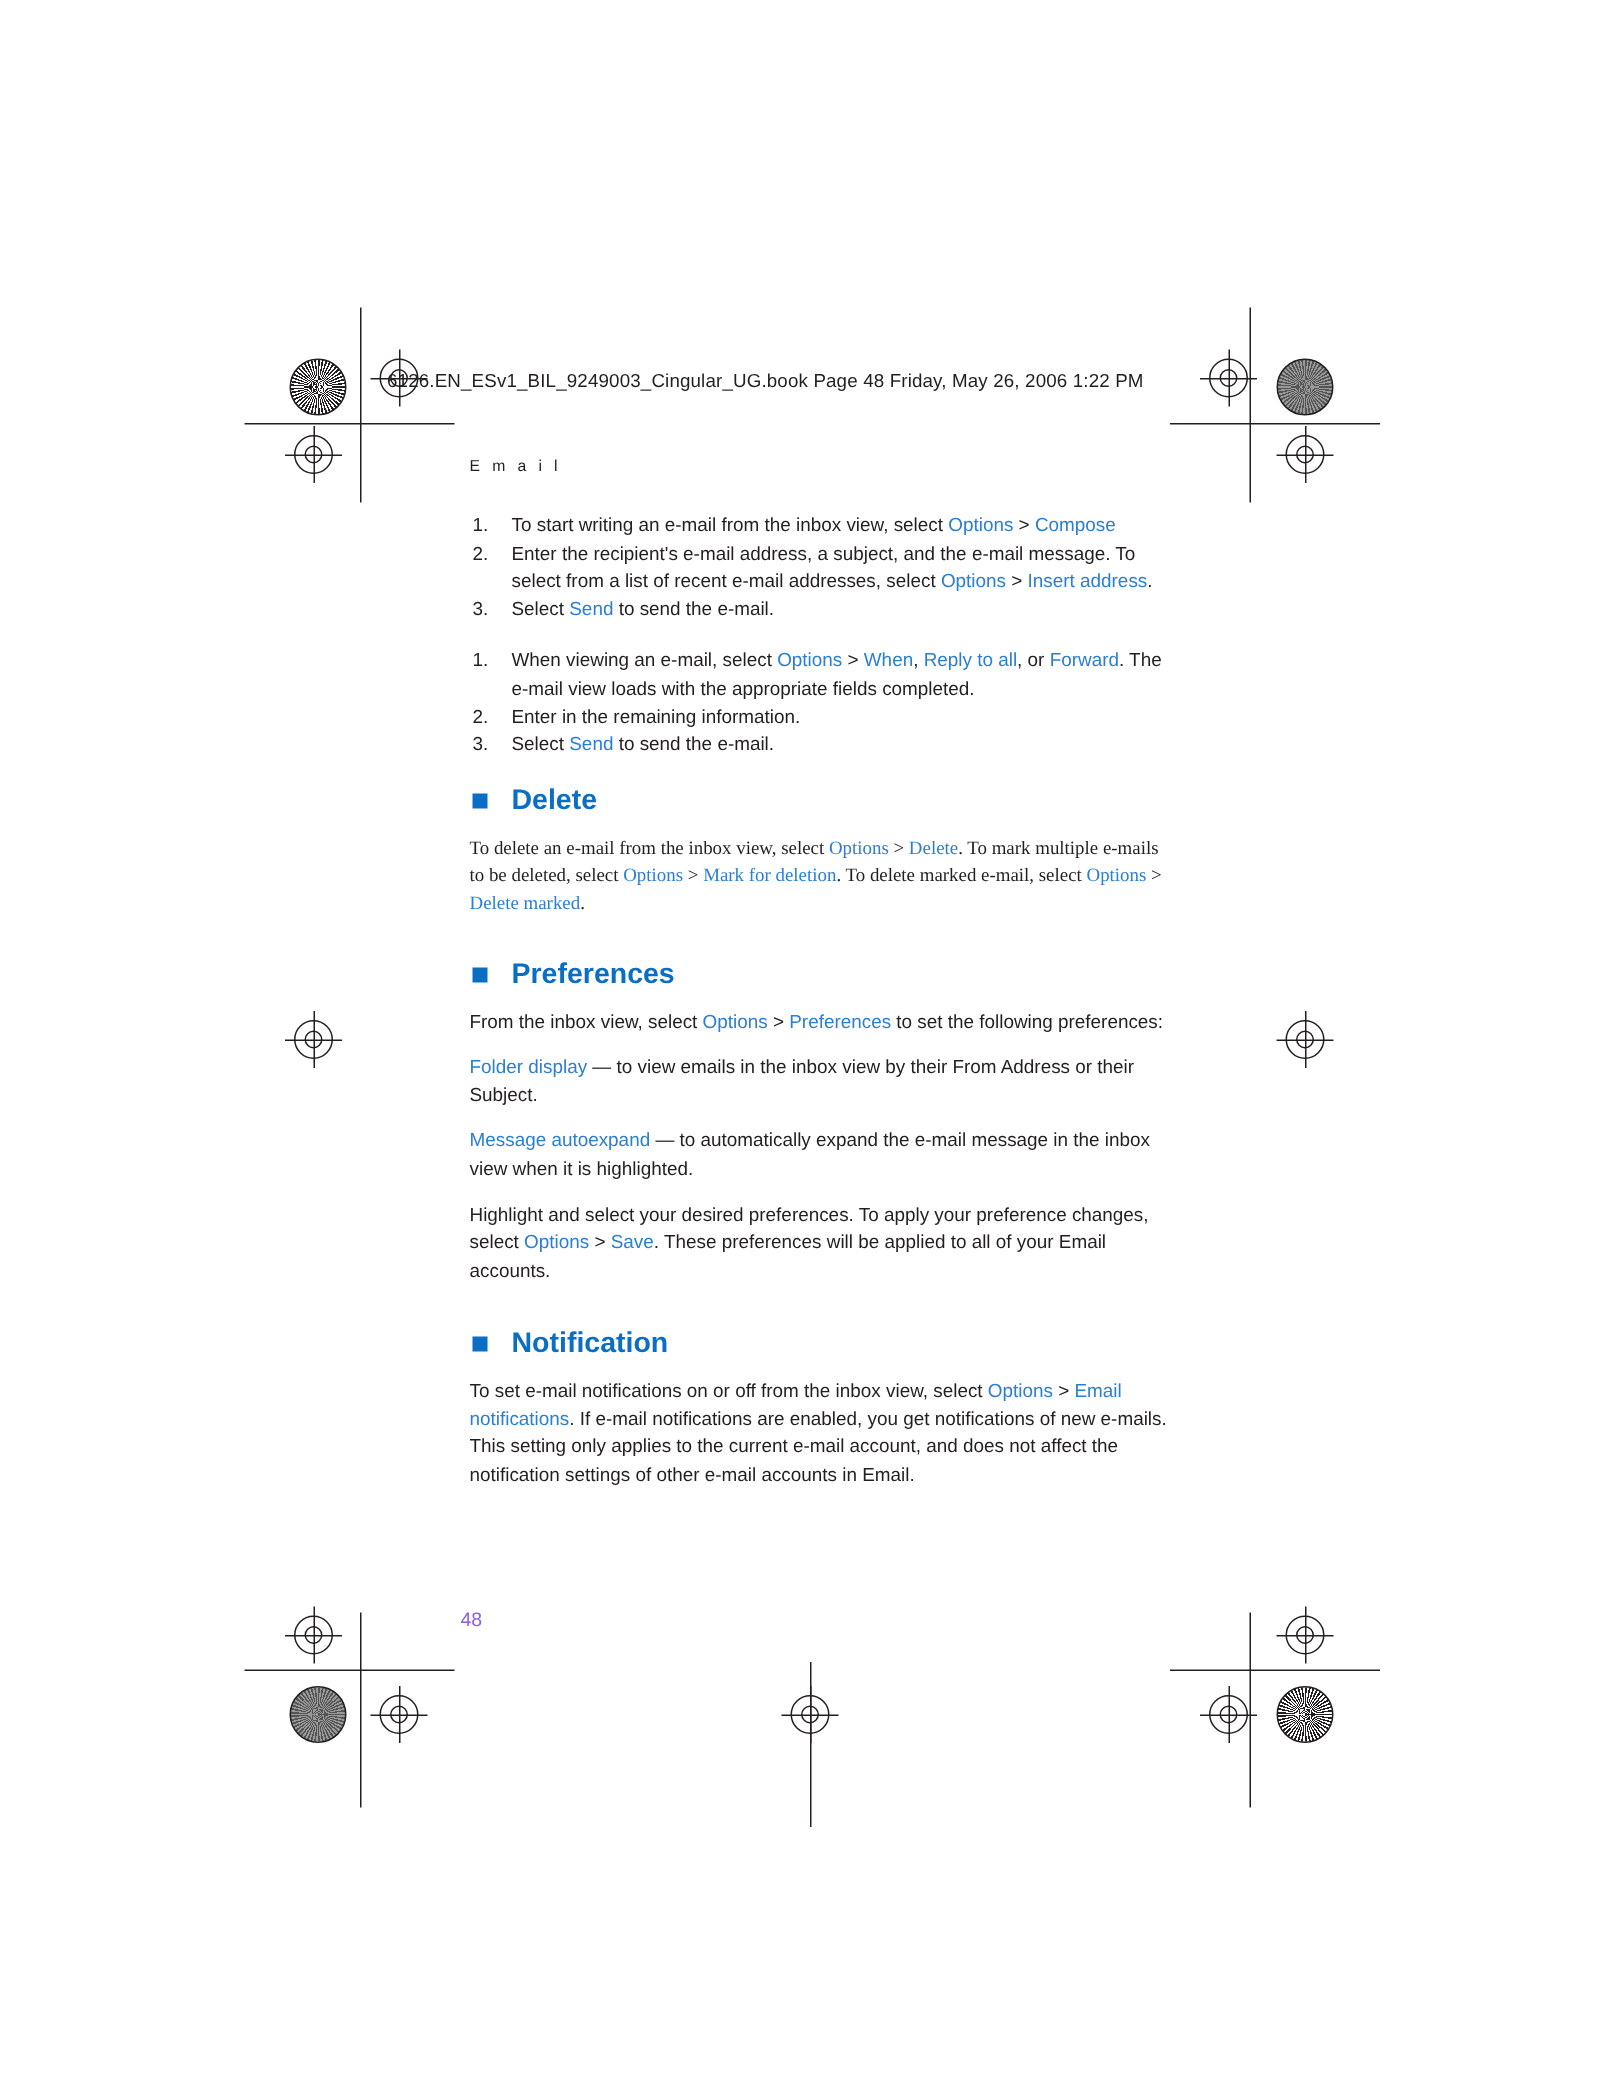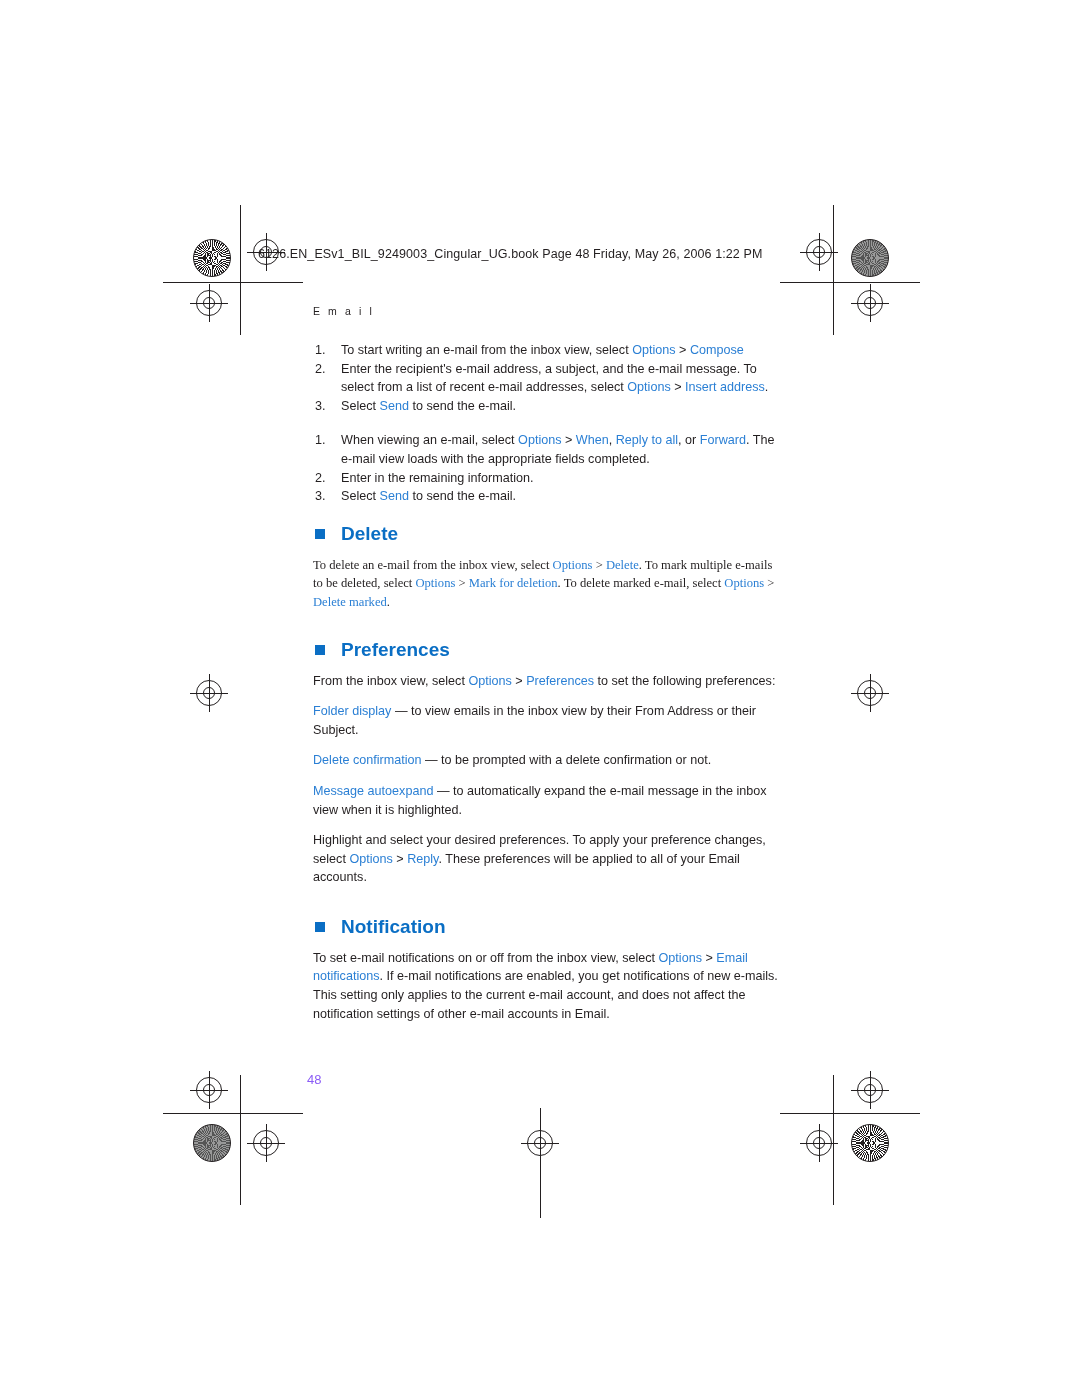--- a/index.html
+++ b/index.html
@@ -252,23 +252,22 @@
     <h2><span class="bullet"></span><span>Delete</span></h2>
     <p class="para tight"><span>To delete an e-mail from the inbox view, select </span><span class="blue">Options</span><span> &gt; </span><span class="blue">Delete</span><span>. To mark multiple e-mails to be deleted, select </span><span class="blue">Options</span><span> &gt; </span><span class="blue">Mark for deletion</span><span>. To delete marked e-mail, select </span><span class="blue">Options</span><span> &gt; </span><span class="blue">Delete marked</span><span>.</span></p>
   </div>
 
   <div style="height:14px"></div>
 
   <div>
     <h2><span class="bullet"></span><span>Preferences</span></h2>
     <p class="para gap-sm"><span>From the inbox view, select </span><span class="blue">Options</span><span> &gt; </span><span class="blue">Preferences</span><span> to set the following preferences:</span></p>
     <p class="para gap-sm"><span class="blue">Folder display</span><span> — to view emails in the inbox view by their From Address or their Subject.</span></p>
-    <p class="para gap-sm"><span class="blue">Delete confirmation</span><span> — to be prompted with a delete confirmation or not.</span></p>
     <p class="para gap-sm"><span class="blue">Message autoexpand</span><span> — to automatically expand the e-mail message in the inbox view when it is highlighted.</span></p>
-    <p class="para"><span>Highlight and select your desired preferences. To apply your preference changes, select </span><span class="blue">Options</span><span> &gt; </span><span class="blue">Reply</span><span>. These preferences will be applied to all of your Email accounts.</span></p>
+    <p class="para"><span>Highlight and select your desired preferences. To apply your preference changes, select </span><span class="blue">Options</span><span> &gt; </span><span class="blue">Save</span><span>. These preferences will be applied to all of your Email accounts.</span></p>
   </div>
 
   <div style="height:14px"></div>
 
   <div>
     <h2><span class="bullet"></span><span>Notification</span></h2>
     <p class="para"><span>To set e-mail notifications on or off from the inbox view, select </span><span class="blue">Options</span><span> &gt; </span><span class="blue">Email notifications</span><span>. If e-mail notifications are enabled, you get notifications of new e-mails. This setting only applies to the current e-mail account, and does not affect the notification settings of other e-mail accounts in Email.</span></p>
   </div>
 
 </div>

